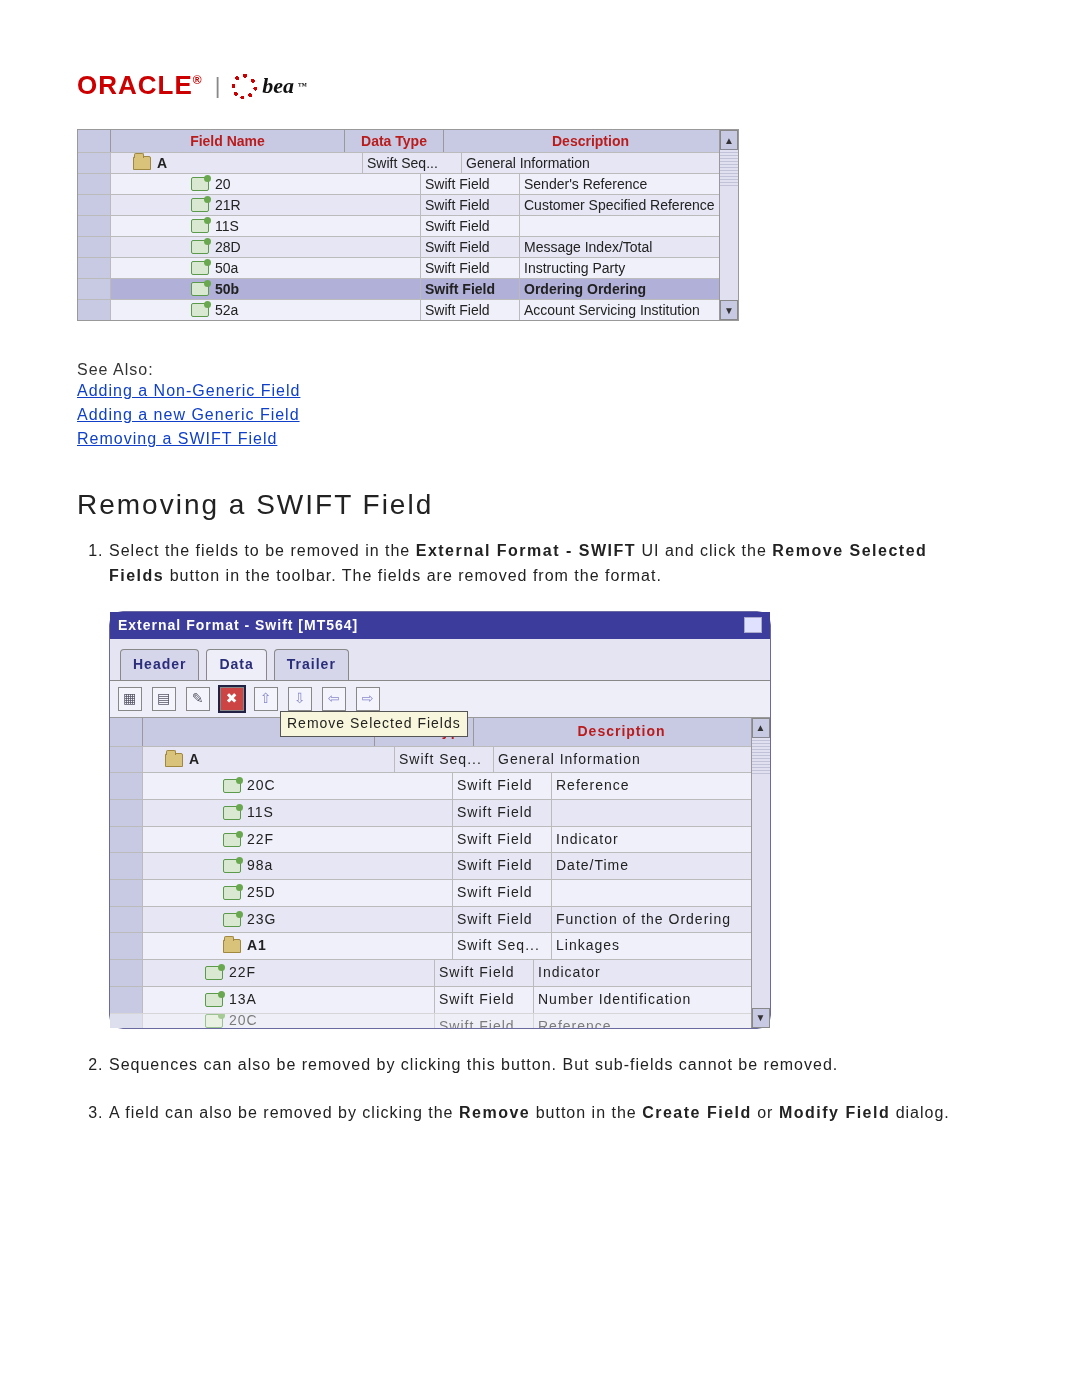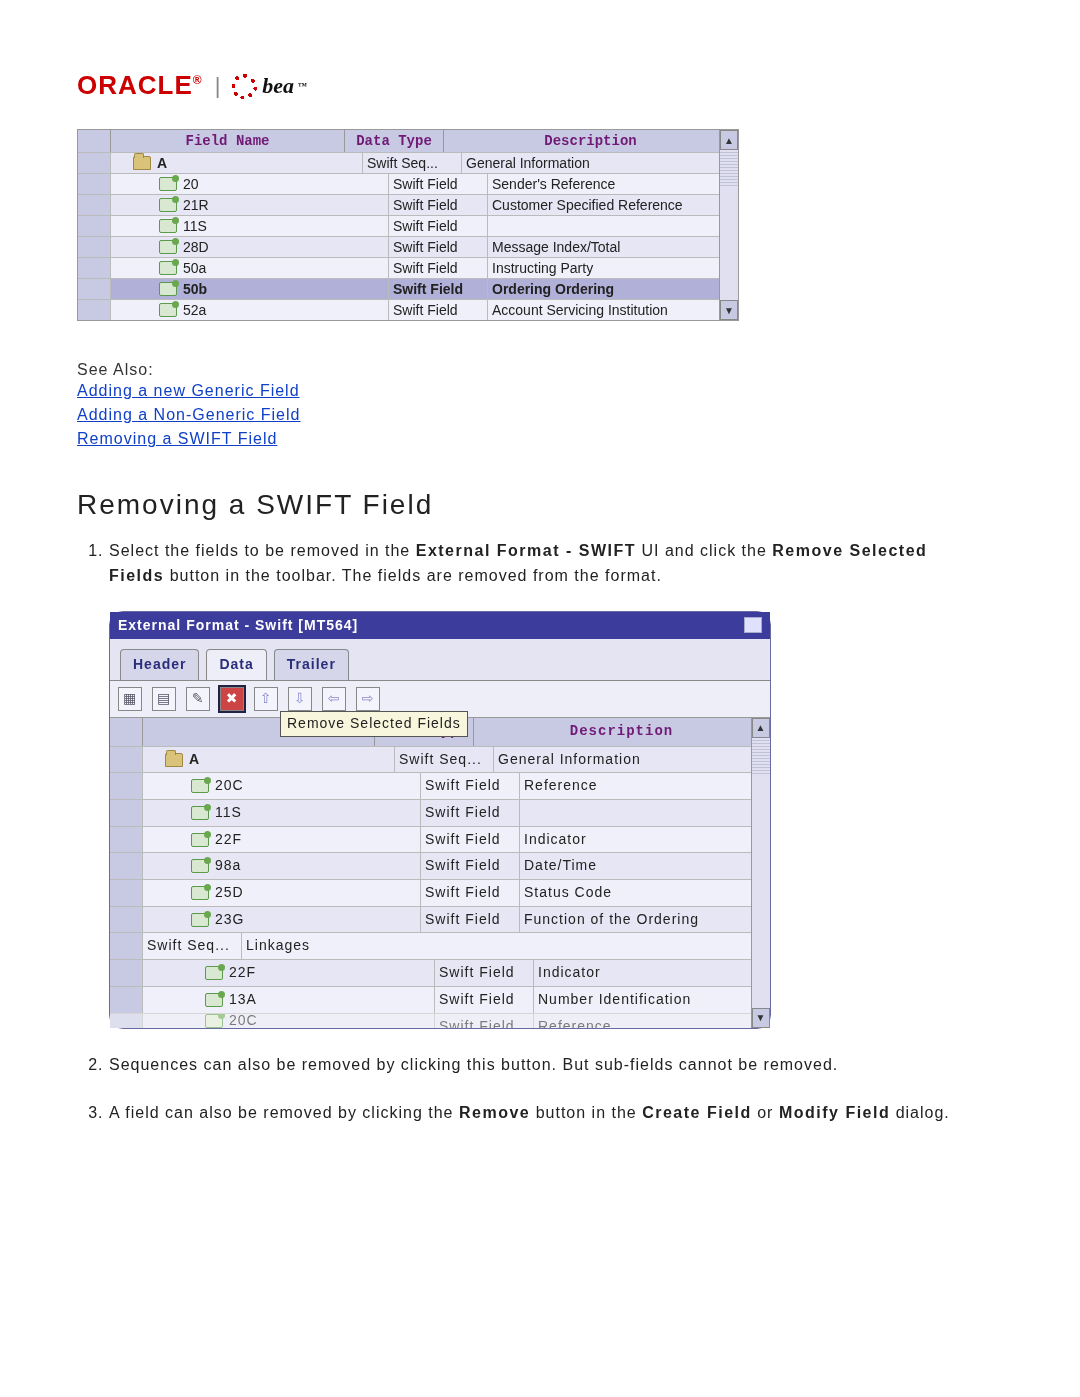--- a/index.html
+++ b/index.html
@@ -53,23 +53,22 @@
     border:1px solid #999;
     font-family: Tahoma, Arial, sans-serif;
     font-size:14px;
     width: 660px;
     position:relative;
     background:#fff;
   }
   .swift-header {
     display:flex;
     background:#c8cae4;
-    color:#701a75;
+    color:#b91c1c;
     font-weight:bold;
-    font-family:Liberation Mono, monospace;
   }
   .swift-header .th {
     padding:3px 4px;
     border-right:1px solid #999;
     text-align:center;
   }
   .th-handle   { width:24px; flex:0 0 24px; border-right:1px solid #999; }
   .th-name     { flex:0 0 225px; }
   .th-type     { flex:0 0 90px; }
   .th-desc     { flex:1; }
@@ -85,21 +84,21 @@
     padding:2px 4px;
     border-right:1px solid #bbb;
     color:#222;
     white-space:nowrap; overflow:hidden;
   }
   .cell.handle { width:24px; flex:0 0 24px; background:#c8cae4; }
   .cell.name   { flex:0 0 225px; display:flex; align-items:center; }
   .cell.type   { flex:0 0 90px; }
   .cell.desc   { flex:1; border-right:none; }
   .indent1 { padding-left:22px !important; }
-  .indent2 { padding-left:48px !important; }
+  .indent2 { padding-left:48px !important;margin-left:32px; }
   .indent3 { padding-left:62px !important; }
   .icon-folder {
     display:inline-block; width:16px; height:12px;
     background:#d9c27a; border:1px solid #a08840;
     border-radius:2px 2px 0 0; margin-right:6px;
     position:relative;
   }
   .icon-folder::before{
     content:""; position:absolute; top:-4px; left:0;
     width:8px; height:4px; background:#d9c27a;
@@ -289,22 +288,22 @@
     <div class="scroll-col">
       <div class="scroll-btn">▲</div>
       <div class="scroll-track"></div>
       <div class="scroll-btn">▼</div>
       <div class="drag-grip"></div>
     </div>
   </div>
 
   <div class="see-also">See Also:</div>
   <div class="link-list">
+    <a href="#">Adding a Non-Generic Field</a>
     <a href="#">Adding a new Generic Field</a>
-    <a href="#">Adding a Non-Generic Field</a>
     <a href="#">Removing a SWIFT Field</a>
   </div>
 
   <h2 class="section-title">Removing a SWIFT Field</h2>
 
   <ol class="steps">
     <li>
       <span>Select the fields to be removed in the </span><b>External Format - SWIFT</b><span> UI and click the </span><b>Remove Selected Fields</b><span> button in the toolbar. The fields are removed from the format.</span>
 
       <div class="panel" style="margin-top:22px;border-radius:14px;">
@@ -381,33 +380,36 @@
                 <div class="cell type">Swift Field</div>
                 <div class="cell desc">Date/Time</div>
               </div>
               <div class="swift-row alt">
                 <div class="cell handle"></div>
                 <div class="cell name indent2">
                   <span class="icon-field"></span>
                   <span>25D</span>
                 </div>
                 <div class="cell type">Swift Field</div>
-                <div class="cell desc">Status Code</div>
               </div>
               <div class="swift-row">
                 <div class="cell handle"></div>
                 <div class="cell name indent2">
                   <span class="icon-field"></span>
                   <span>23G</span>
                 </div>
                 <div class="cell type">Swift Field</div>
                 <div class="cell desc">Function of the Ordering</div>
               </div>
               <div class="swift-row alt">
                 <div class="cell handle"></div>
+                <div class="cell name indent2">
+                  <span class="icon-folder"></span>
+                  <span style="font-weight: bold;">A1</span>
+                </div>
                 <div class="cell type">Swift Seq...</div>
                 <div class="cell desc">Linkages</div>
               </div>
               <div class="swift-row">
                 <div class="cell handle"></div>
                 <div class="cell name indent3">
                   <span class="icon-field"></span>
                   <span>22F</span>
                 </div>
                 <div class="cell type">Swift Field</div>

